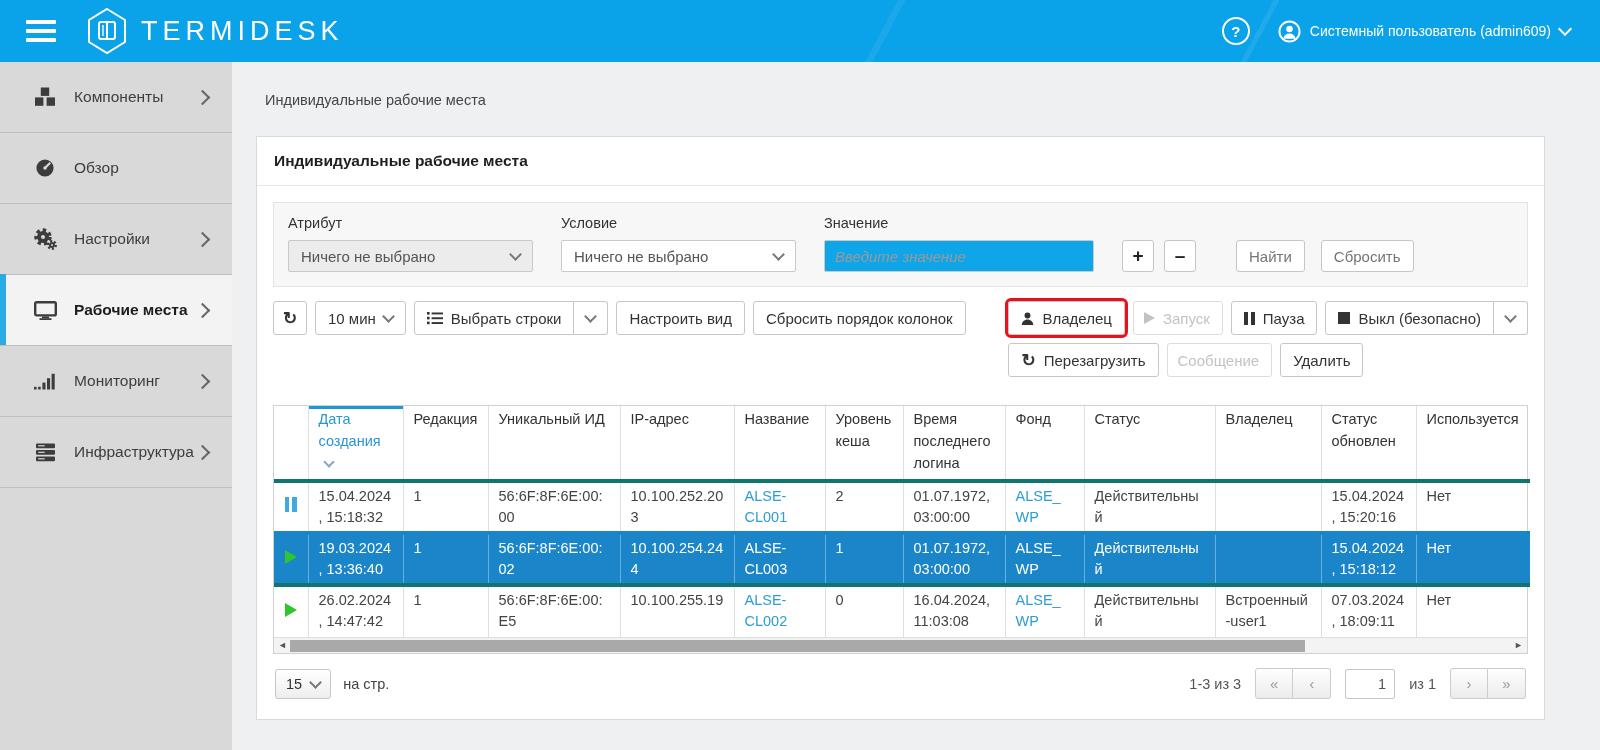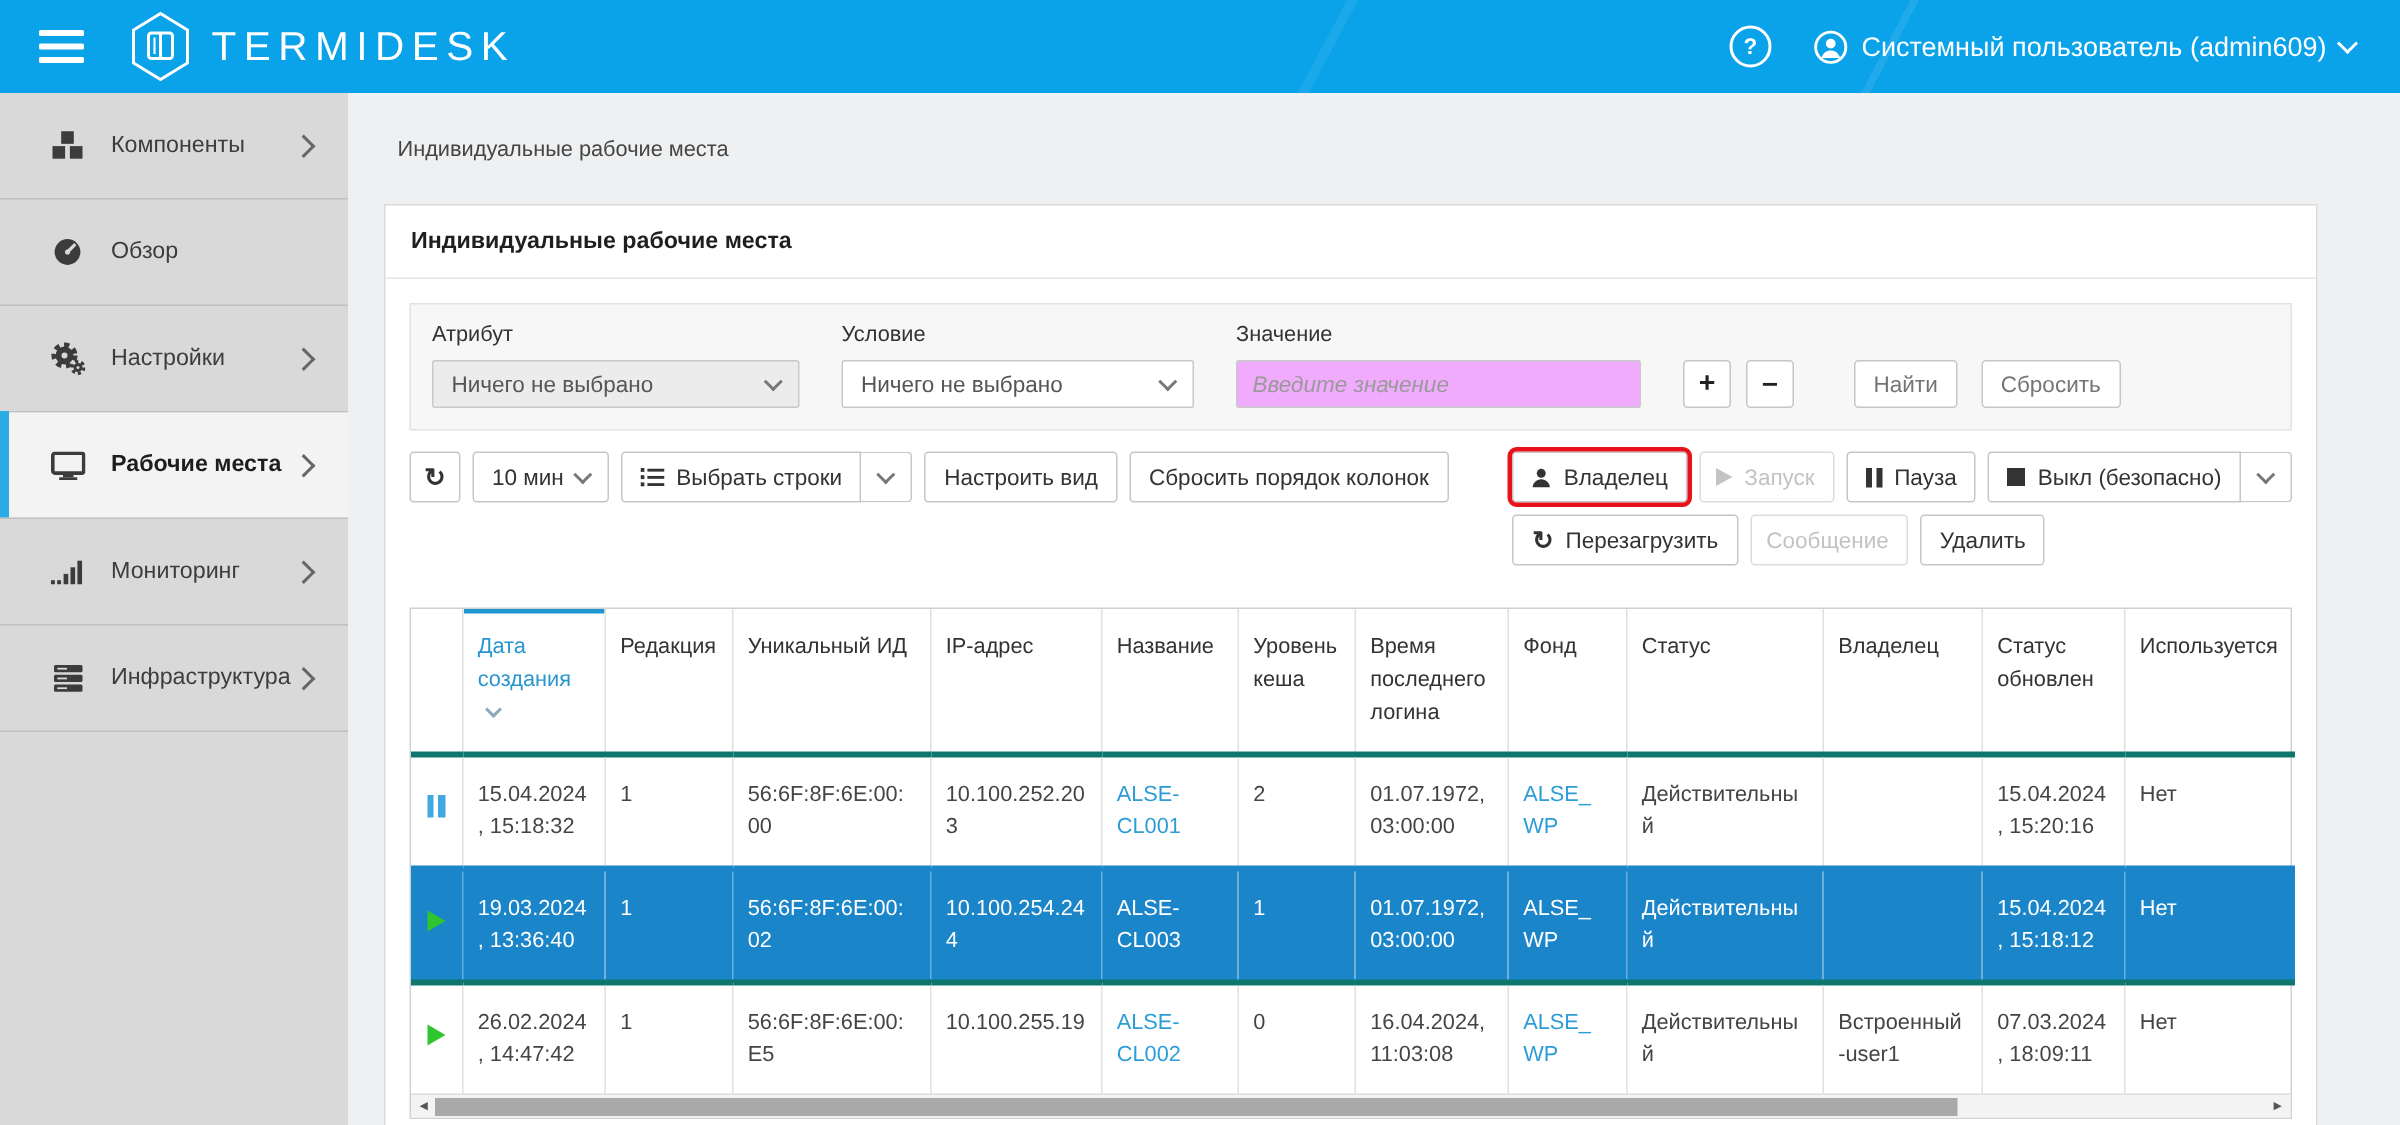--- a/index.html
+++ b/index.html
@@ -10,21 +10,21 @@
   .topbar::after{content:"";position:absolute;inset:0;pointer-events:none;
     background:linear-gradient(118deg,transparent 55%,rgba(255,255,255,.07) 55%,rgba(255,255,255,.07) 55.45%,transparent 55.45%),
                linear-gradient(118deg,transparent 78%,rgba(255,255,255,.09) 78%,rgba(255,255,255,.09) 78.35%,transparent 78.35%);}
   .hamburger{width:30px;margin-left:26px;display:flex;flex-direction:column;gap:5px;cursor:pointer;z-index:2;}
   .hamburger span{height:4px;background:#fff;border-radius:1px;}
   .logo{display:flex;align-items:center;gap:13px;margin-left:30px;z-index:2;}
   .brand{color:#fff;font-size:27px;letter-spacing:5px;font-weight:400;}
   .topbar-right{margin-left:auto;margin-right:30px;display:flex;align-items:center;gap:28px;color:#fff;z-index:2;}
   .help{width:24px;height:24px;border:2px solid #fff;border-radius:50%;display:flex;align-items:center;
     justify-content:center;font-size:15px;font-weight:700;cursor:pointer;}
-  .user{display:flex;align-items:center;gap:9px;font-size:18px;cursor:pointer;}
+  .user{display:flex;align-items:center;gap:9px;font-size:14px;cursor:pointer;}
   .chev-w{width:8px;height:8px;border-right:2px solid #fff;border-bottom:2px solid #fff;transform:rotate(45deg);margin-top:-5px;}
 
   
   .layout{display:flex;height:688px;}
   .sidebar{width:232px;background:#d9d9d9;flex-shrink:0;}
   .side-item{height:70px;display:flex;align-items:center;border-bottom:1px solid #bfbfbf;position:relative;cursor:pointer;}
   .side-item.active{background:#f3f3f3;}
   .side-item.active::before{content:"";position:absolute;left:0;top:-1px;bottom:0;width:6px;background:#2aabe3;}
   .side-icon{width:32px;margin-left:29px;display:flex;justify-content:center;align-items:center;}
   .side-label{margin-left:13px;font-size:15.5px;color:#3d3d3d;}
@@ -40,21 +40,21 @@
 
   
   .filterbox{background:#f7f7f7;border:1px solid #e3e3e3;padding:12px 14px 14px;display:flex;align-items:flex-end;gap:28px;}
   .fgroup{flex:none;}
   .fgroup label{display:block;font-size:14.5px;color:#333;margin-bottom:9px;}
   .selectbox{height:32px;border:1px solid #c9c9c9;border-radius:2px;display:flex;align-items:center;
     justify-content:space-between;padding:0 12px;font-size:15px;color:#555;cursor:pointer;background:#fff;box-sizing:border-box;}
   .selectbox.gray{background:#ececec;}
   .sel-attr{width:245px;}  .sel-cond{width:235px;}
   .textbox{height:32px;width:270px;border:1px solid #c9c9c9;border-radius:2px;padding:0 10px;font-size:15px;
-    color:#333;font-family:inherit;box-sizing:border-box;background:#f0abfc;}
+    color:#333;font-family:inherit;box-sizing:border-box;background:#0ea5e9;}
   .textbox::placeholder{font-style:italic;color:#9a9a9a;}
   .caret{width:7px;height:7px;border-right:2px solid #777;border-bottom:2px solid #777;transform:rotate(45deg);
     display:inline-block;margin-top:-3px;flex:none;}
 
   
   .btn{display:inline-flex;align-items:center;gap:8px;height:34px;padding:0 12px;background:#fff;
     border:1px solid #c6c6c6;border-radius:3px;font-size:15px;color:#333;font-family:inherit;cursor:pointer;box-sizing:border-box;}
   .btn.h32{height:32px;}
   .btn.square{width:32px;padding:0;justify-content:center;font-size:19px;font-weight:700;color:#222;}
   .btn.muted{color:#757575;}
@@ -71,21 +71,21 @@
   .ic-pause i{width:4px;height:13px;background:currentColor;}
   .ic-stop{width:12px;height:12px;background:currentColor;display:inline-block;}
 
   .toolbar{display:flex;justify-content:space-between;align-items:flex-start;margin-top:14px;}
   .toolbar-left,.trow{display:flex;gap:8px;}
   .toolbar-right{display:flex;flex-direction:column;gap:8px;align-items:flex-start;}
 
   
   .tablewrap{margin-top:28px;border:1px solid #cfd1d2;}
   table{border-collapse:collapse;table-layout:fixed;width:100%;}
-  th,td{border-right:1px solid #e0e0e0;padding:15px 10px;font-size:14.5px;text-align:left;
+  th,td{border-right:1px solid #e0e0e0;padding:3px 10px;font-size:14.5px;text-align:left;
     vertical-align:top;word-wrap:break-word;box-sizing:border-box;}
   th:last-child,td:last-child{border-right:none;}
   thead th{color:#333;font-weight:400;height:75px;line-height:1.5;border-bottom:1px solid #e0e0e0;cursor:pointer;}
   th.sorted{color:#2a95d0;box-shadow:inset 0 3px 0 #1e96d2;}
   .sort-caret{width:6px;height:6px;border-right:2px solid #8aa9bb;border-bottom:2px solid #8aa9bb;
     transform:rotate(45deg);display:inline-block;margin-left:6px;margin-bottom:2px;}
   tbody td{border-top:4px solid #0f766e;color:#444;line-height:1.45;height:52px;}
   td.icon-cell{vertical-align:middle;text-align:center;padding:0;}
   .ic-row-play{display:inline-block;width:0;height:0;border-left:12px solid #2fc52f;
     border-top:7.5px solid transparent;border-bottom:7.5px solid transparent;}

